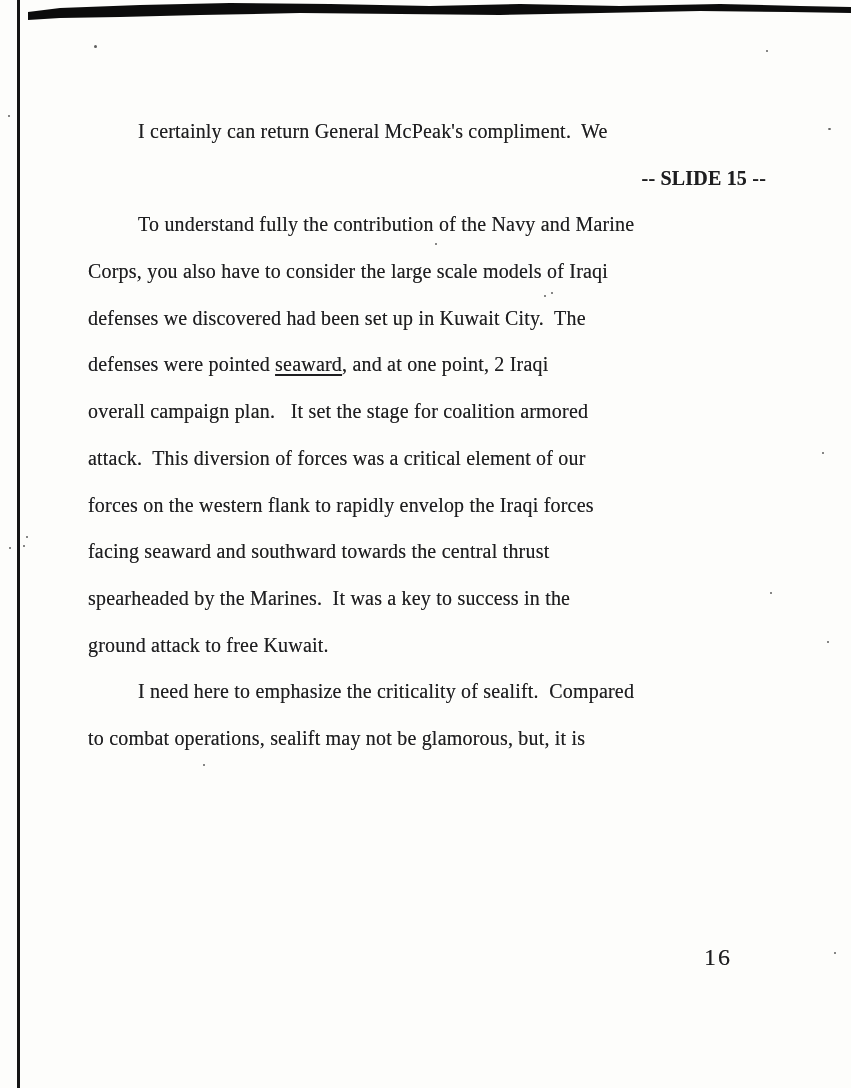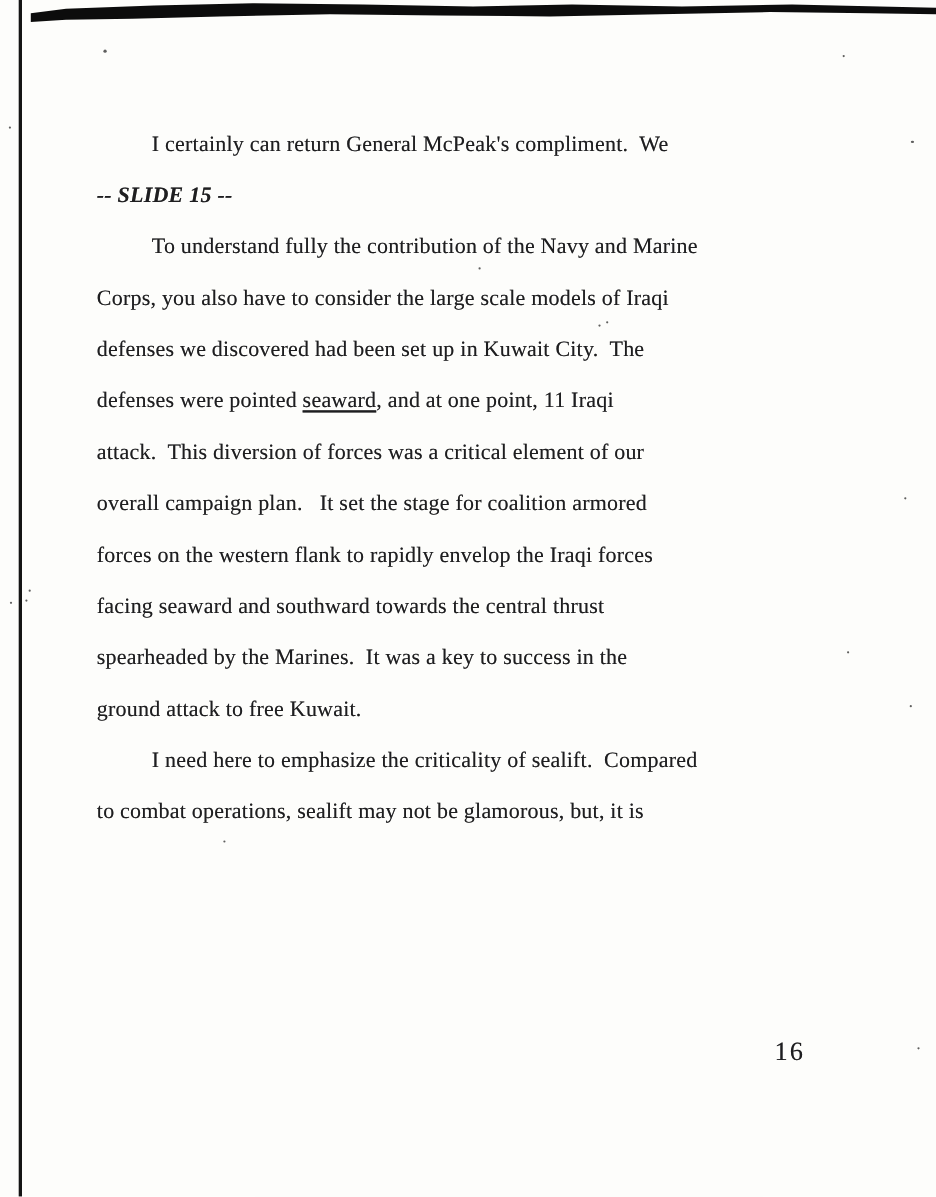--- a/index.html
+++ b/index.html
@@ -37,24 +37,23 @@
     letter-spacing: 0.2px;
     text-shadow: 0 0 0.4px rgba(20,20,20,0.55);
   }
   .line {
     height: 46.7px;
     line-height: 27px;
     white-space: pre;
   }
   .line.indent { padding-left: 50px; }
   .line.heading {
-    text-align: left;
+    text-align: right;
     font-weight: 700;
     white-space: pre;
-    font-style: italic;
   }
   .underlined {
     text-decoration: underline;
     text-underline-offset: 3px;
     text-decoration-thickness: 1.5px;
   }
   .page-number {
     position: absolute;
     left: 704px;
     top: 944px;
@@ -79,23 +78,23 @@
   </svg>
 
   <div class="scan-left-line"></div>
 
   <div class="text-block">
       <div class="line indent"><span>I certainly can return General McPeak's compliment.  We</span></div>
       <div class="line heading"><span>-- SLIDE 15 --</span></div>
       <div class="line indent"><span>To understand fully the contribution of the Navy and Marine</span></div>
       <div class="line"><span>Corps, you also have to consider the large scale models of Iraqi</span></div>
       <div class="line"><span>defenses we discovered had been set up in Kuwait City.  The</span></div>
-      <div class="line"><span>defenses were pointed </span><span class="underlined">seaward</span><span>, and at one point, 11 Iraqi</span></div>
+      <div class="line"><span>defenses were pointed </span><span class="underlined">seaward</span><span>, and at one point, 2 Iraqi</span></div>
+      <div class="line"><span>overall campaign plan.   It set the stage for coalition armored</span></div>
       <div class="line"><span>attack.  This diversion of forces was a critical element of our</span></div>
-      <div class="line"><span>overall campaign plan.   It set the stage for coalition armored</span></div>
       <div class="line"><span>forces on the western flank to rapidly envelop the Iraqi forces</span></div>
       <div class="line"><span>facing seaward and southward towards the central thrust</span></div>
       <div class="line"><span>spearheaded by the Marines.  It was a key to success in the</span></div>
       <div class="line"><span>ground attack to free Kuwait.</span></div>
       <div class="line indent"><span>I need here to emphasize the criticality of sealift.  Compared</span></div>
       <div class="line"><span>to combat operations, sealift may not be glamorous, but, it is</span></div>
     </div>
 
   <div class="page-number">16</div>
 

